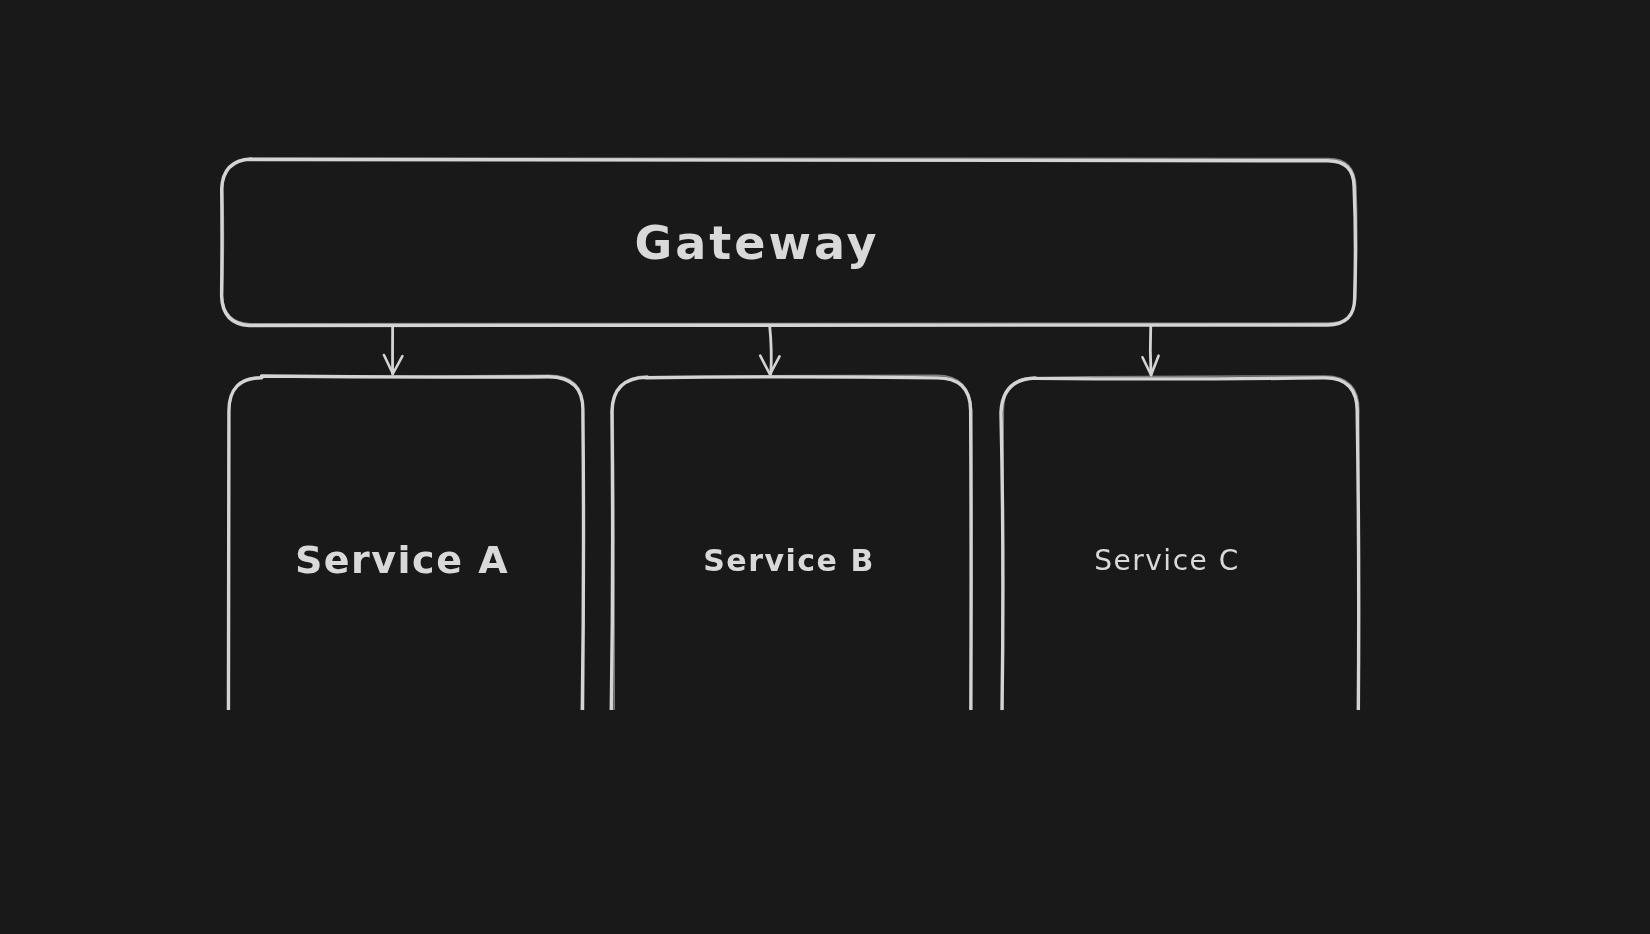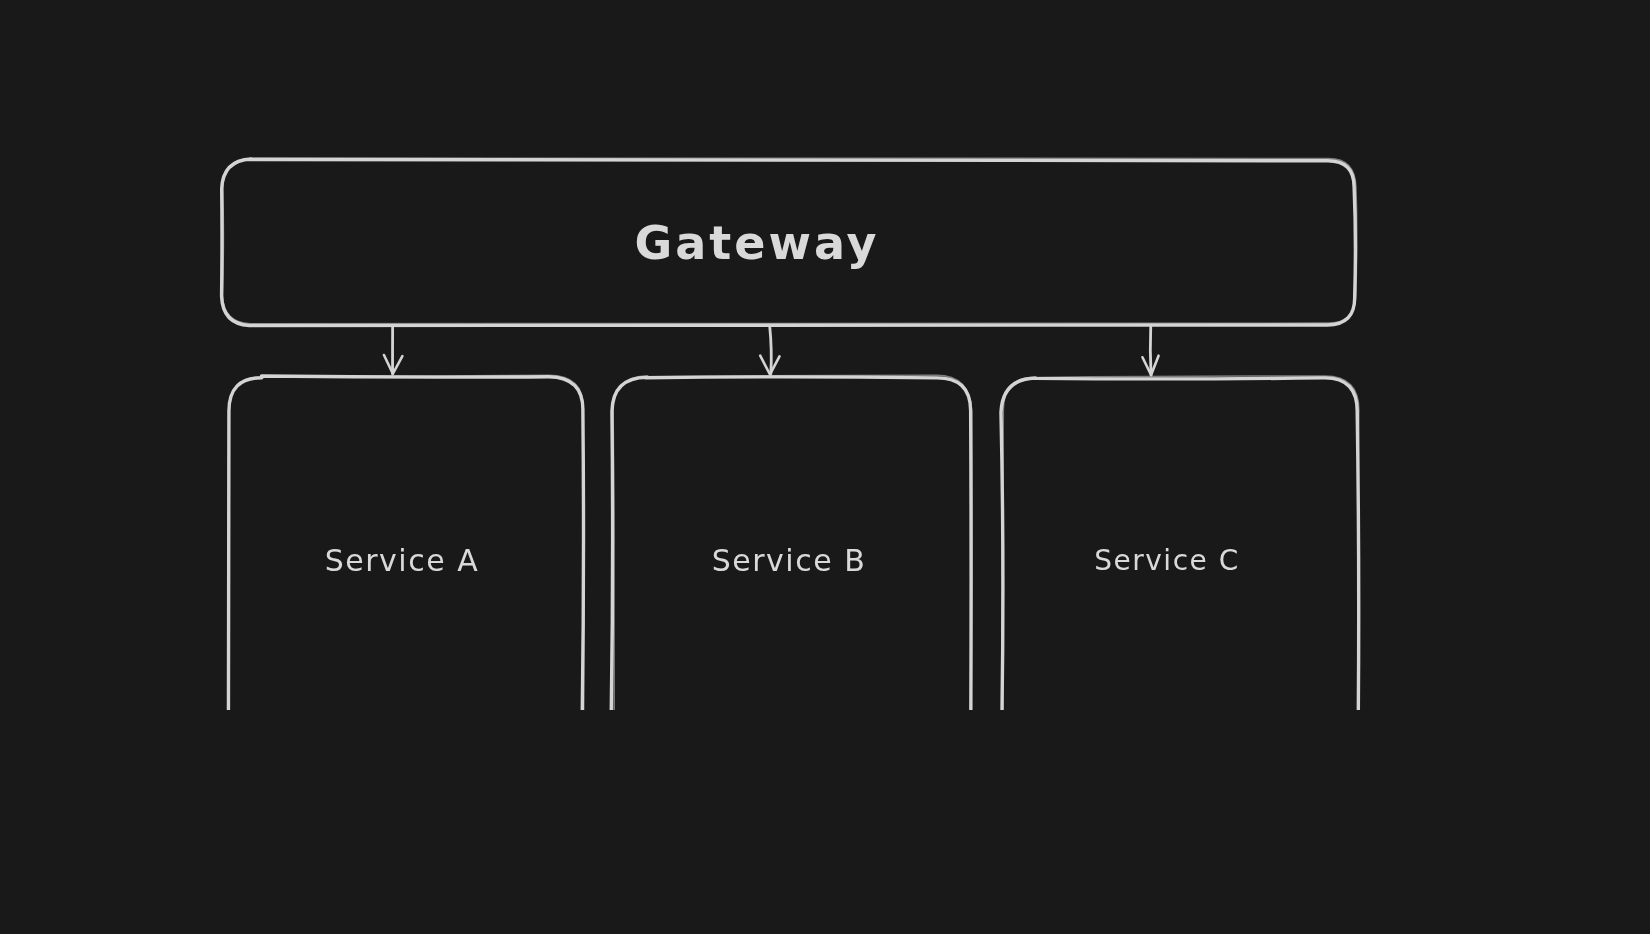--- a/index.html
+++ b/index.html
@@ -42,16 +42,16 @@
       <path d="M 1035.6768393728416 378.37642877325413 Q 1181.4200480920263 379.6646851323545 1324.345151876798 377.8470765640959 Q 1358.0372012921143 377.60010614925994 1357.2074464663397 412.94873371608554 Q 1359.5449822086841 564.7117721019313 1358.2770300929901 715.6348837630824 Q 1359.0150941480417 749.5061186184175 1325.012670981465 750.8847724154591 Q 1180.7903107670136 749.7717993937433 1035.4128735320178 750.0352312905713 Q 1002.6832878858316 750.8875134990551 1001.9263641602826 716.4232438307256 Q 1004.3055010635405 560.7651721043512 1000.9631630746183 412.13612840864806 Q 1002.6587544750888 378.81199670853096 1035.5406169909518 378.0162136204541" fill="none" stroke="#d4d4d4" stroke-width="3.4" stroke-linecap="round" stroke-linejoin="round"></path>
       <path d="M 1035.7996159817558 378.51138157695533 Q 1175.791925129015 376.4503972493112 1324.2816623376216 377.1218792570755 Q 1358.1897331178654 377.43736444273964 1357.7684007323812 411.3484164725989 Q 1356.3601503450423 559.2931063277647 1357.5466702220497 715.7707066157833 Q 1358.748986194702 749.765085662622 1322.93192543271 749.1002311147749 Q 1180.7360837352462 748.3146385096013 1036.549230212858 750.1394069140777 Q 1001.6130047224927 749.4050568171776 1001.7179622232449 715.5889961425215 Q 1000.960320307687 567.1887299744412 1002.3246034642216 411.9006329687312 Q 1001.8116268817801 377.35474456595256 1034.9179917405825 378.72134264409544" fill="none" stroke="#d4d4d4" stroke-width="1.6" stroke-linecap="round" stroke-linejoin="round" opacity="0.55" transform="translate(1,-1)"></path>
       <path d="M 392.63568306993693 326 Q 392.5023681479506 350 392.58595844730735 374" fill="none" stroke="#d4d4d4" stroke-width="2.8" stroke-linecap="round" stroke-linejoin="round"></path>
       <path d="M 383.956640209537 355.0169155197218 L 392.8665605309419 373.7510476890951 L 402.39662109082565 356.1933425059542" fill="none" stroke="#d4d4d4" stroke-width="2.6" stroke-linecap="round" stroke-linejoin="round"></path>
       <path d="M 769.6907155145891 326 Q 772.142172107473 350 770.8145331195556 374" fill="none" stroke="#d4d4d4" stroke-width="2.8" stroke-linecap="round" stroke-linejoin="round"></path>
       <path d="M 760.2129641687497 355.65512412274256 L 769.9715264067054 374.47540283920245 L 779.4903416642919 356.4308914509602" fill="none" stroke="#d4d4d4" stroke-width="2.6" stroke-linecap="round" stroke-linejoin="round"></path>
       <path d="M 1150.7457479592413 326 Q 1149.7819760669954 350.5 1151.0431077918038 375" fill="none" stroke="#d4d4d4" stroke-width="2.8" stroke-linecap="round" stroke-linejoin="round"></path>
       <path d="M 1142.4692881279625 357.2933327257633 L 1151.0764922824687 374.9997579893097 L 1158.5840622377582 355.6684403959662" fill="none" stroke="#d4d4d4" stroke-width="2.6" stroke-linecap="round" stroke-linejoin="round"></path>
     </svg>
   <div class="node-label" style="left: 757px; top: 243px; font-size: 46px; font-weight: 700; letter-spacing: 3px; color: rgb(217, 217, 217);">Gateway</div>
-  <div class="node-label" style="left: 402px; top: 560px; font-size: 30px; font-weight: 400; letter-spacing: 1.5px; color: rgb(217, 217, 217);">Service A</div>
-  <div class="node-label" style="left: 789px; top: 560px; font-size: 30px; font-weight: 400; letter-spacing: 1.5px; color: rgb(217, 217, 217);">Service B</div>
+  <div class="node-label" style="left: 402px; top: 560px; font-size: 38px; font-weight: 700; letter-spacing: 1.5px; color: rgb(217, 217, 217);">Service A</div>
+  <div class="node-label" style="left: 789px; top: 560px; font-size: 30px; font-weight: 700; letter-spacing: 1.5px; color: rgb(217, 217, 217);">Service B</div>
   <div class="node-label" style="left: 1167px; top: 560px; font-size: 28px; font-weight: 400; letter-spacing: 1.5px; color: rgb(217, 217, 217);">Service C</div>
 </div>
 
 </body></html>

